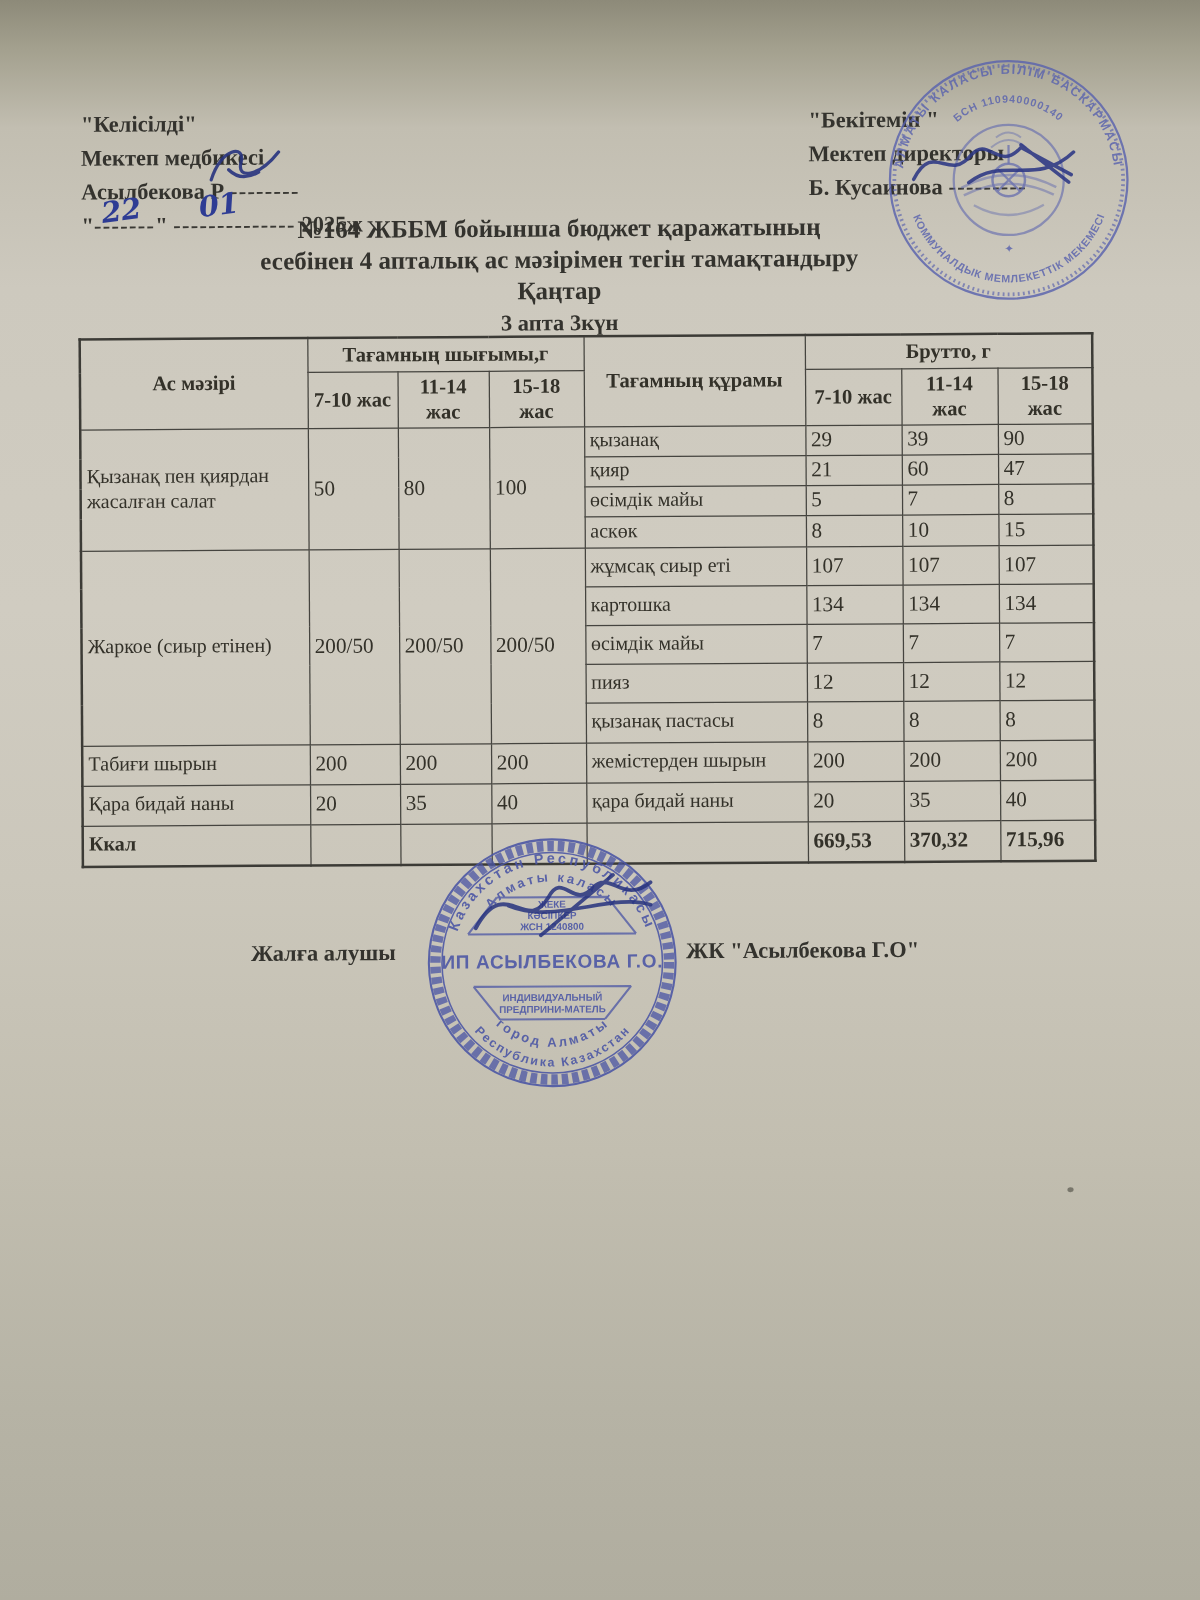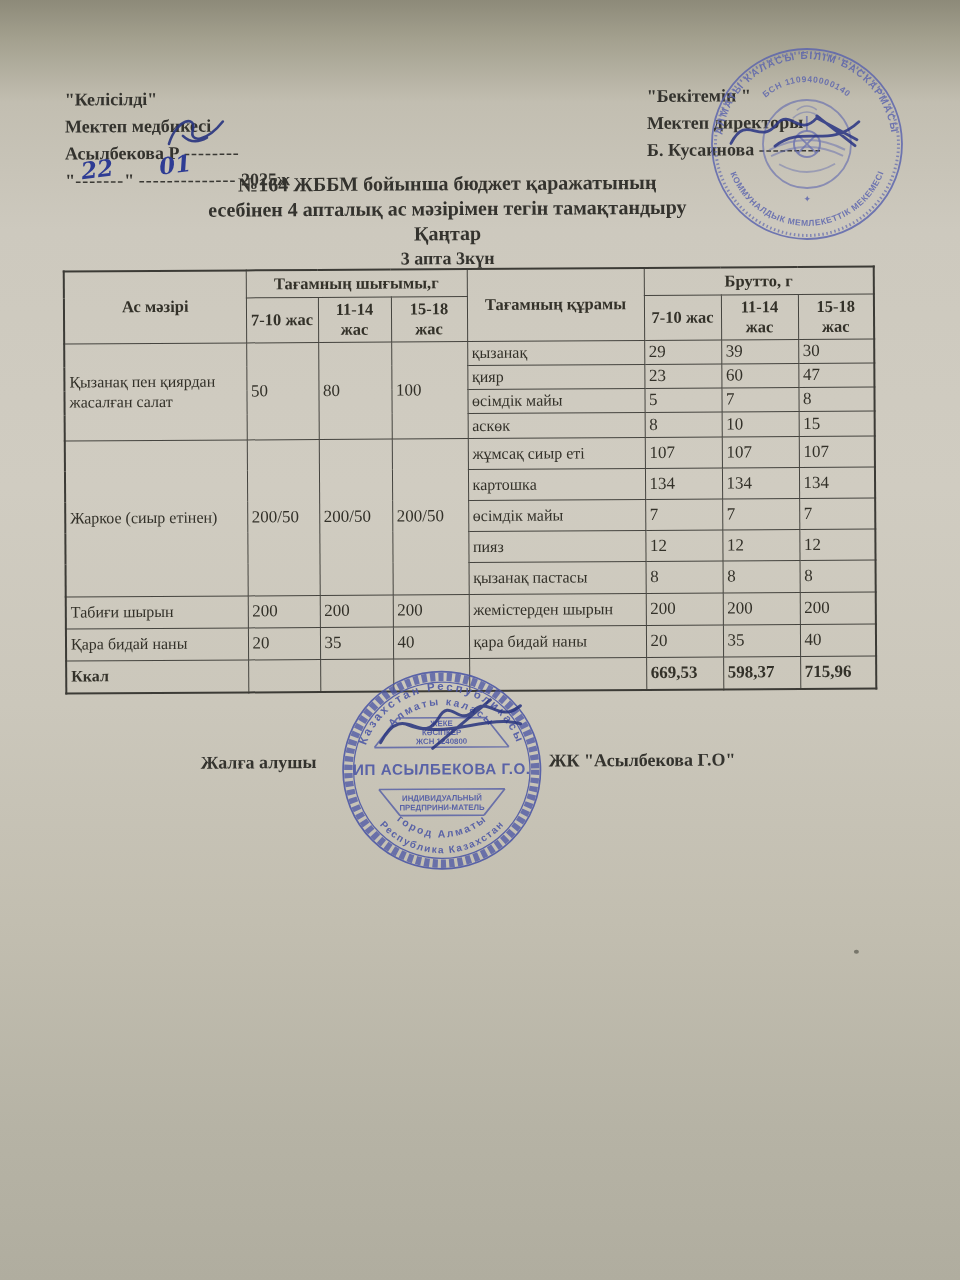--- a/index.html
+++ b/index.html
@@ -127,25 +127,25 @@
       </tr>
 
       <tr style="height:24px">
         <td class="dish" rowspan="4">Қызанақ пен қиярдан жасалған салат</td>
         <td class="num" rowspan="4">50</td>
         <td class="num" rowspan="4">80</td>
         <td class="num" rowspan="4">100</td>
         <td class="comp">қызанақ</td>
         <td class="num">29</td>
         <td class="num">39</td>
-        <td class="num">30</td>
+        <td class="num">90</td>
       </tr>
       <tr style="height:24px">
         <td class="comp">қияр</td>
-        <td class="num">23</td>
+        <td class="num">21</td>
         <td class="num">60</td>
         <td class="num">47</td>
       </tr>
       <tr style="height:24px">
         <td class="comp">өсімдік майы</td>
         <td class="num">5</td>
         <td class="num">7</td>
         <td class="num">8</td>
       </tr>
       <tr style="height:25px">
@@ -212,21 +212,21 @@
         <td class="num">40</td>
       </tr>
 
       <tr style="height:33px">
         <td class="dish bold">Ккал</td>
         <td class="num"></td>
         <td class="num"></td>
         <td class="num"></td>
         <td class="comp"></td>
         <td class="num bold">669,53</td>
-        <td class="num bold">598,37</td>
+        <td class="num bold">370,32</td>
         <td class="num bold">715,96</td>
       </tr>
     </tbody>
       </table>
 
     <svg class="stamp" style="left:336px;top:665px;" width="210" height="210" viewBox="0 0 200 200" opacity="0.88">
       <defs>
         <path id="iArcTopOuter" d="M 24,100 A 76,76 0 1 1 176,100"></path>
         <path id="iArcTopInner" d="M 38,100 A 62,62 0 1 1 162,100"></path>
         <path id="iArcBottomInner" d="M 36,100 A 64,64 0 0 0 164,100"></path>

